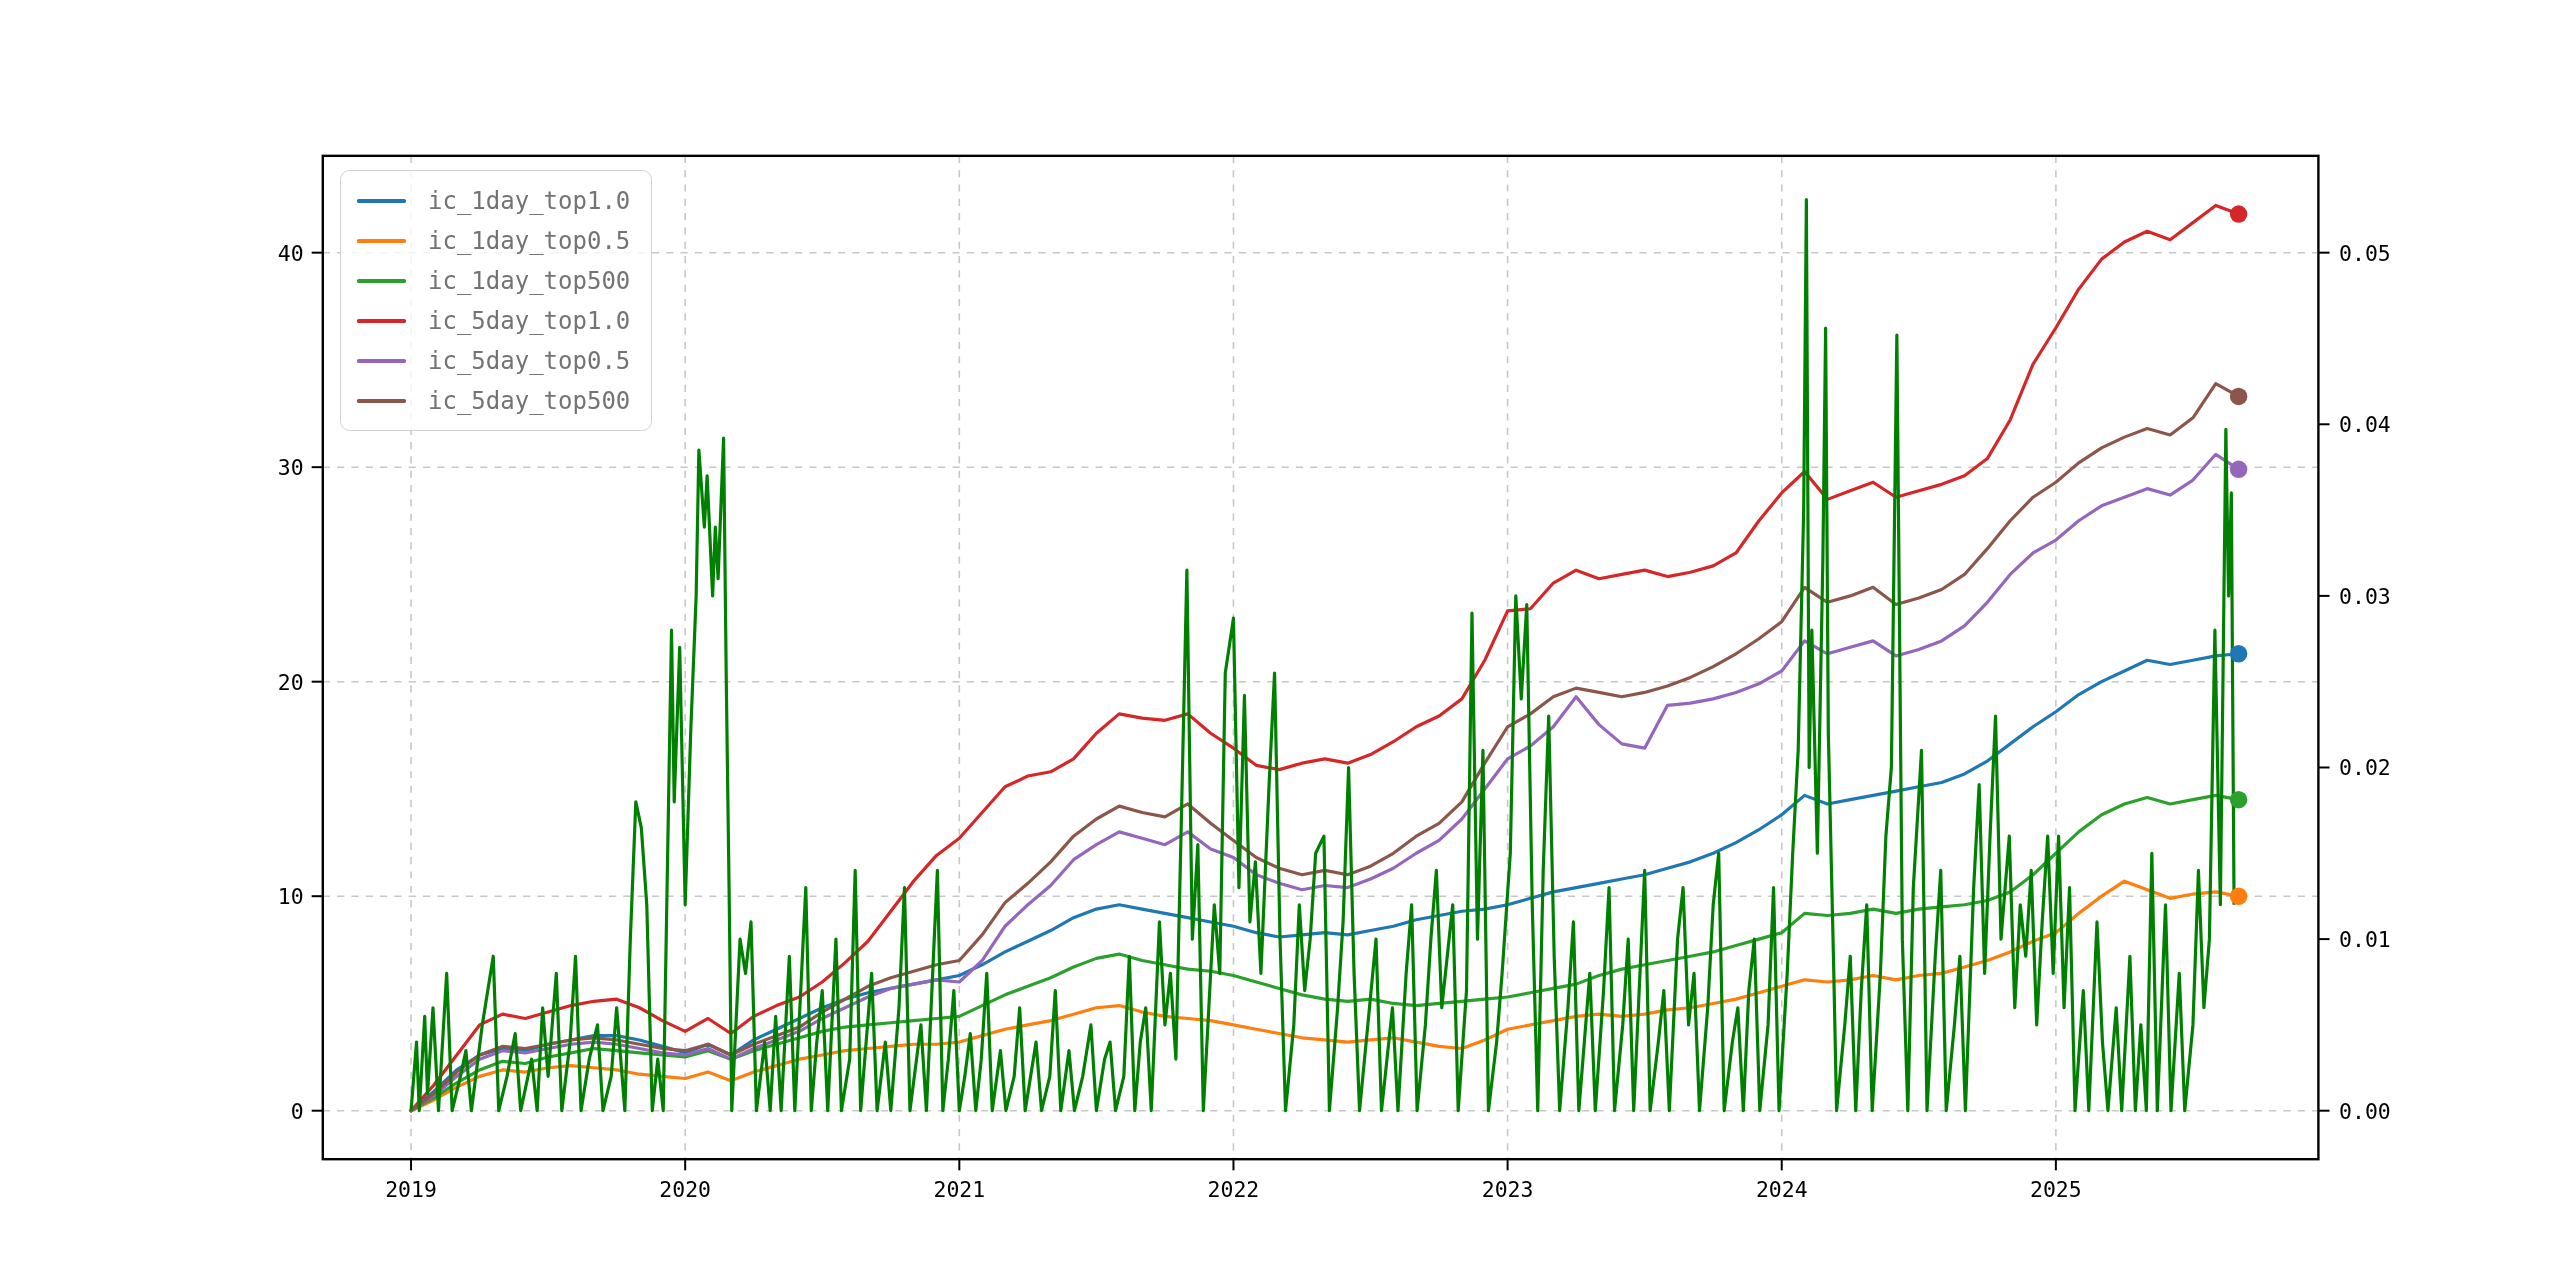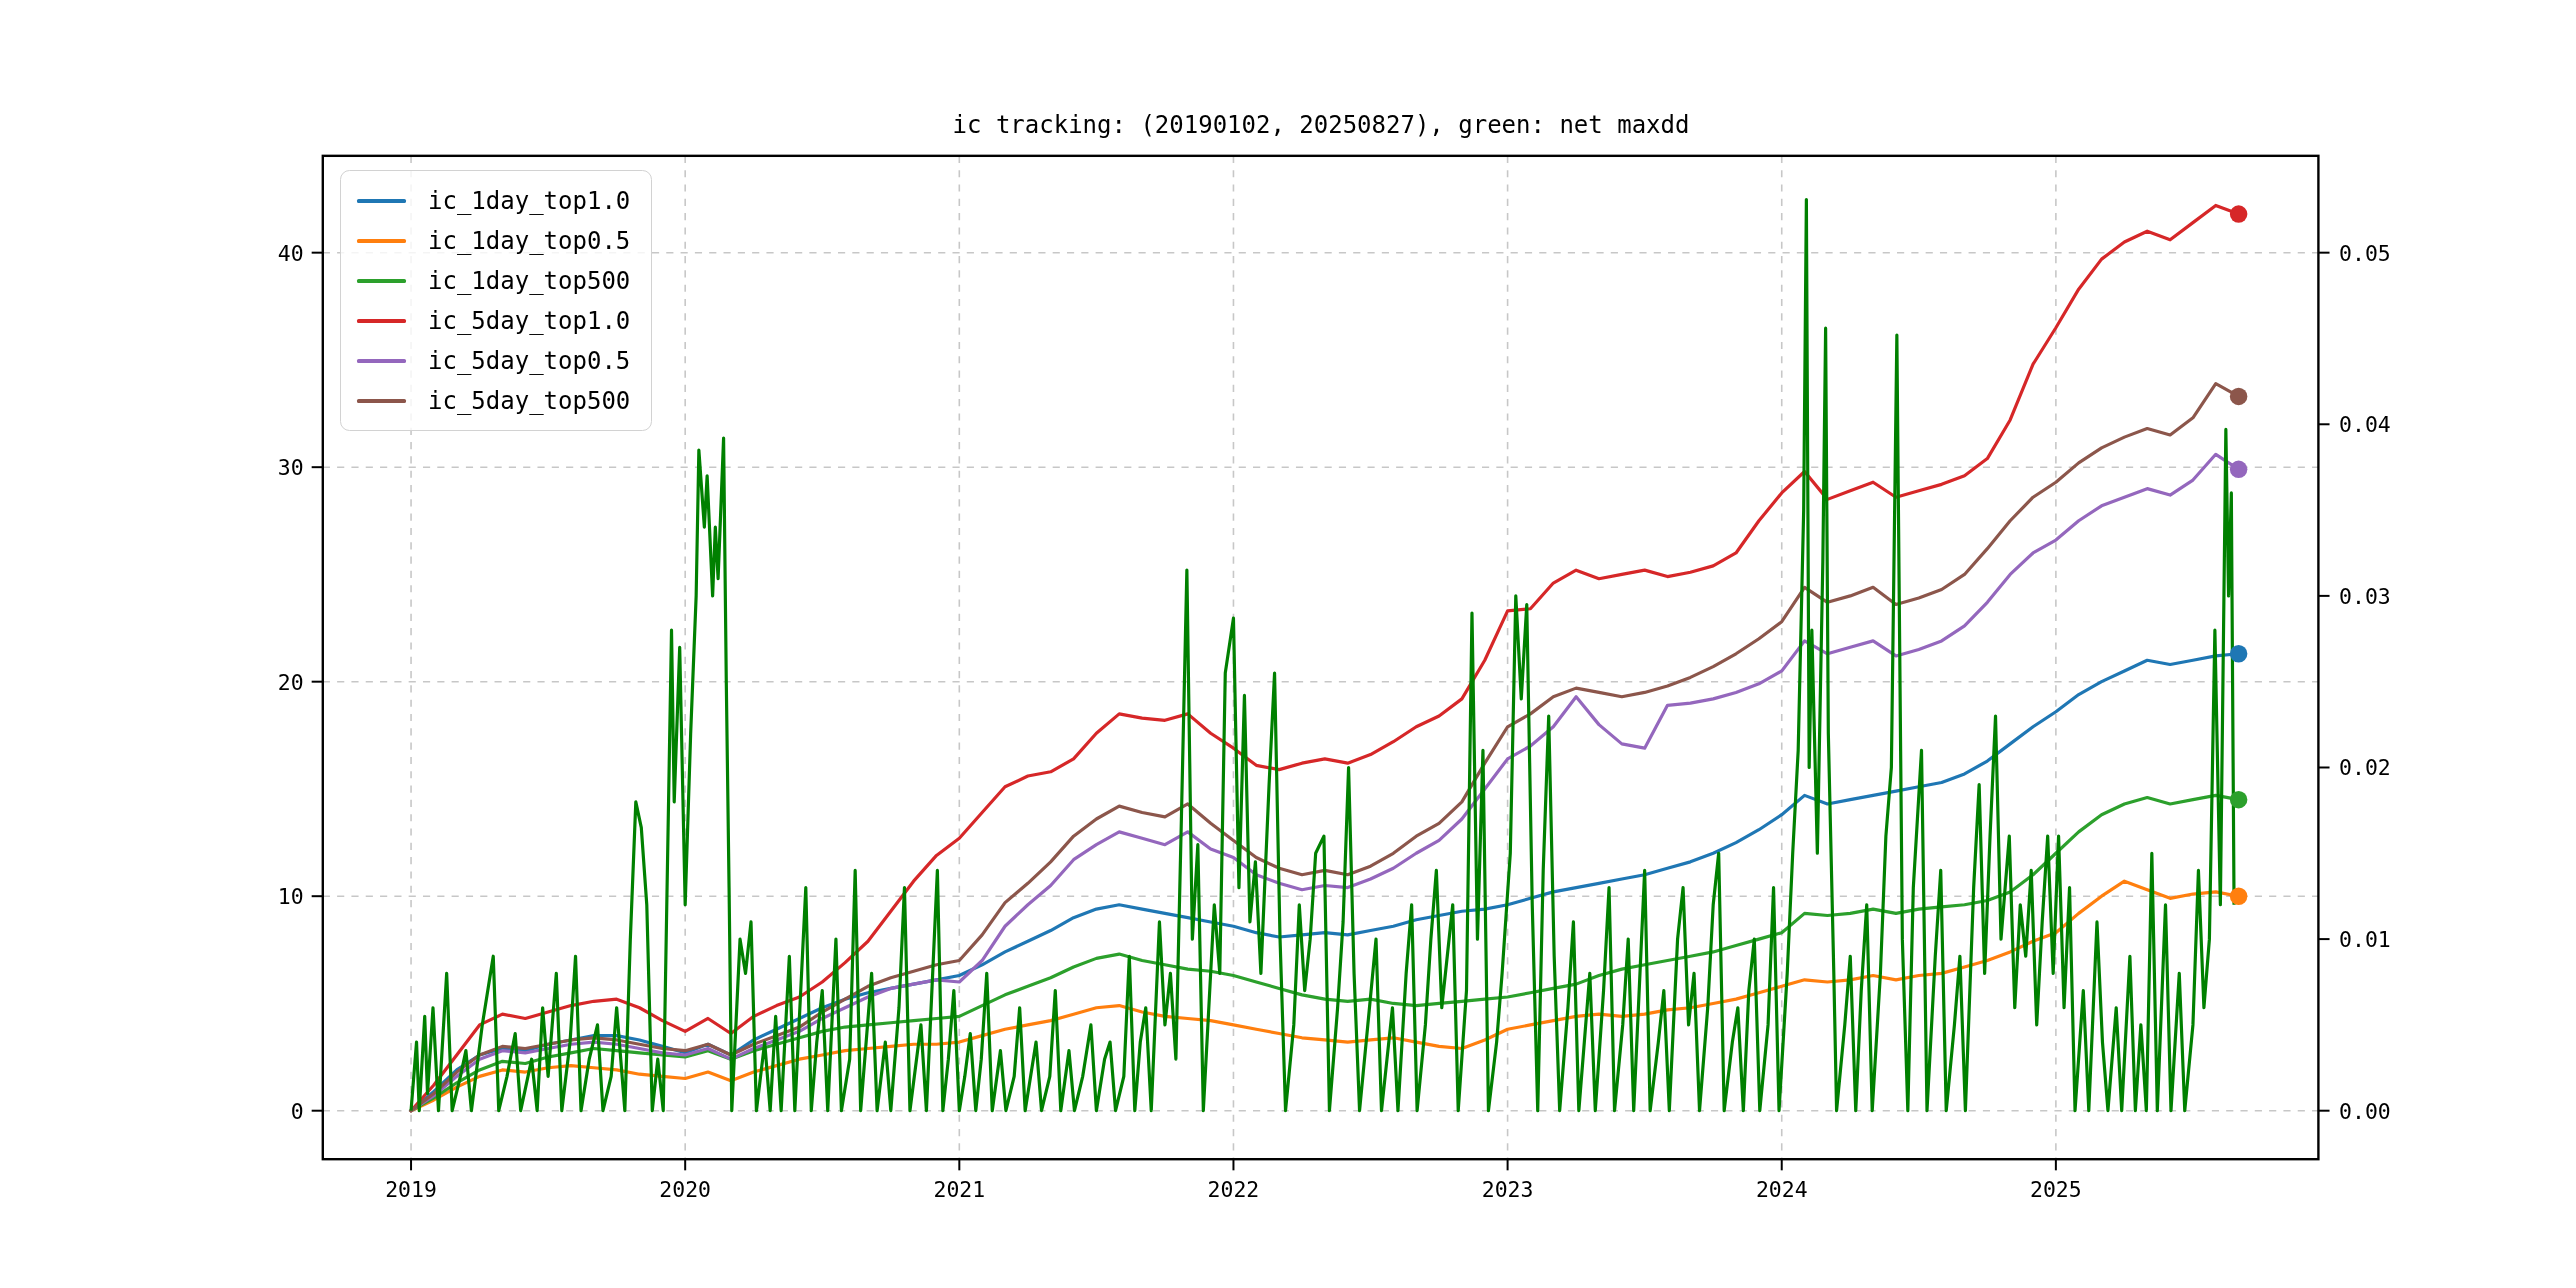--- a/index.html
+++ b/index.html
@@ -29,29 +29,28 @@
   }
   .legend-row{
     display:flex;align-items:center;
     height:40px;
   }
   .legend-swatch{
     width:49px;height:4px;border-radius:1.6px;
     margin-right:22px;flex:0 0 auto;
   }
   .legend-label{
-    font-size:24px;color:#000000;white-space:nowrap;
+    font-size:24px;color:#737373;white-space:nowrap;
   }
   text{font-family:"DejaVu Sans Mono", monospace;}
 </style>
 </head>
 <body>
 
 <div class="figure">
-  <div class="chart-title">ic tracking: (20190102, 20250827), green: net maxdd</div>
   <svg id="chart-svg" width="2576" height="1288" viewBox="0 0 3240 1620">
       <g>
         <line x1="406" y1="1397" x2="2916" y2="1397" stroke="#c7c7c7" stroke-width="2" stroke-dasharray="9 9"></line>
         <line x1="406" y1="1127.2" x2="2916" y2="1127.2" stroke="#c7c7c7" stroke-width="2" stroke-dasharray="9 9"></line>
         <line x1="406" y1="857.4" x2="2916" y2="857.4" stroke="#c7c7c7" stroke-width="2" stroke-dasharray="9 9"></line>
         <line x1="406" y1="587.6" x2="2916" y2="587.6" stroke="#c7c7c7" stroke-width="2" stroke-dasharray="9 9"></line>
         <line x1="406" y1="317.79999999999995" x2="2916" y2="317.79999999999995" stroke="#c7c7c7" stroke-width="2" stroke-dasharray="9 9"></line>
         <line x1="517" y1="196" x2="517" y2="1458" stroke="#c7c7c7" stroke-width="2" stroke-dasharray="9 9"></line>
         <line x1="861.8" y1="196" x2="861.8" y2="1458" stroke="#c7c7c7" stroke-width="2" stroke-dasharray="9 9"></line>
         <line x1="1206.6" y1="196" x2="1206.6" y2="1458" stroke="#c7c7c7" stroke-width="2" stroke-dasharray="9 9"></line>

